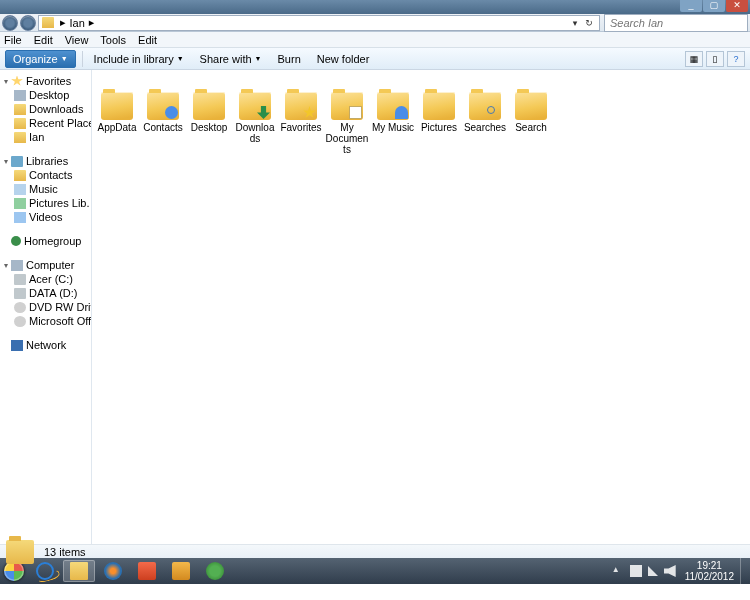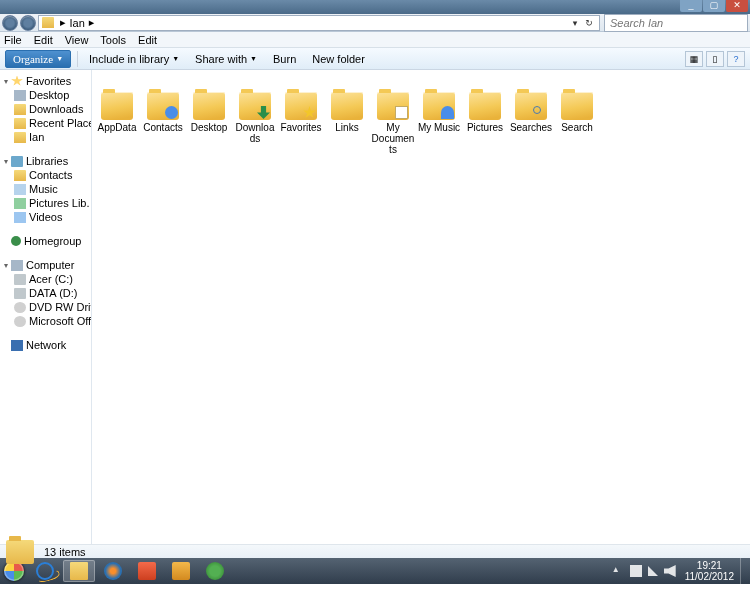--- a/index.html
+++ b/index.html
@@ -134,21 +134,20 @@
   margin-right: 2px;
   cursor: pointer;
   display:flex;
   align-items:center;
 }
 .cmd.primary{
   background: linear-gradient(#4e91d0,#2a6fb0);
   color:#fff;
   border:1px solid #2a6fb0;
   border-radius:2px;
-  font-family:Liberation Serif, serif;
 }
 .cmd .drop { font-size:7px; margin-left:3px; }
 .cmdbar .rightctrls{
   margin-left:auto;
   display:flex;
   align-items:center;
 }
 .viewbtn{
   width:18px;height:16px;
   border:1px solid #b4c5d6;
@@ -529,24 +528,20 @@
           </div>
           <div class="lbl">Downloads</div>
         </div>
       <div class="item">
           <div class="itico">
             <div class="deco" style="background:#f3c62a;clip-path:polygon(50% 0,61% 35%,98% 35%,68% 57%,79% 91%,50% 70%,21% 91%,32% 57%,2% 35%,39% 35%);"></div>
           </div>
           <div class="lbl">Favorites</div>
         </div>
       <div class="item">
-          <div class="itico"></div>
-          <div class="lbl">Links</div>
-        </div>
-      <div class="item">
           <div class="itico">
             <div class="deco" style="background:#fff;border:1px solid #c3aa65;"></div>
           </div>
           <div class="lbl">My Documents</div>
         </div>
       <div class="item">
           <div class="itico">
             <div class="deco" style="background:#4a8de8;border-radius:50% 50% 0 0;"></div>
           </div>
           <div class="lbl">My Music</div>

